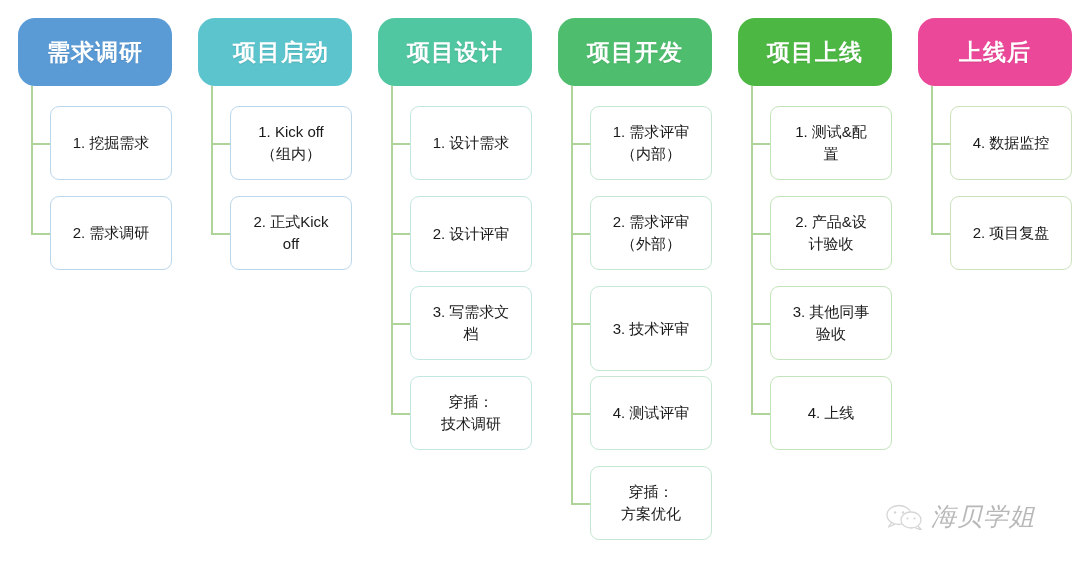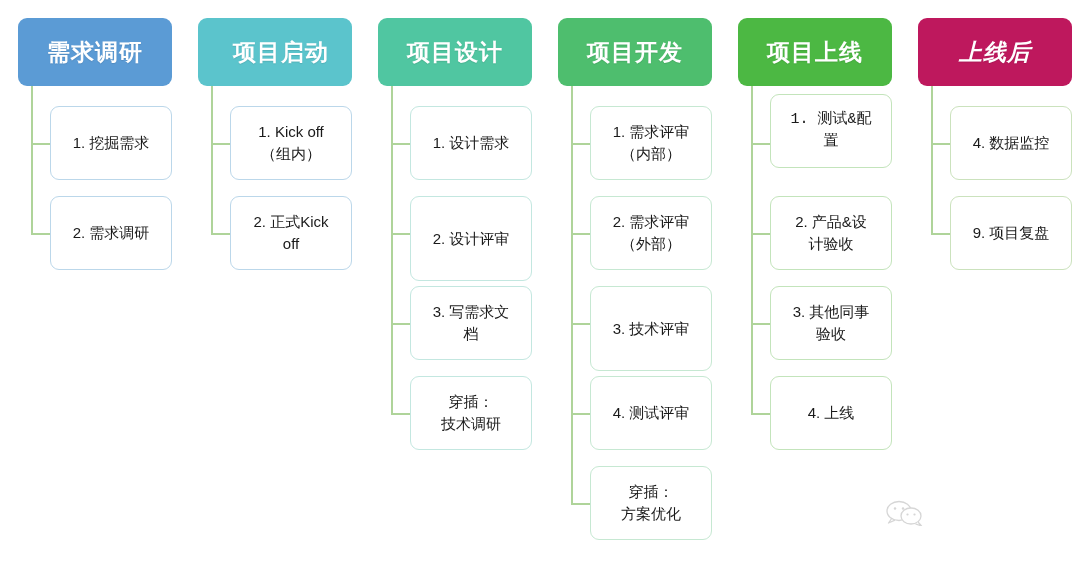--- a/index.html
+++ b/index.html
@@ -25,21 +25,21 @@
     position: absolute;
     top: 18px;
     width: 154px;
   }
 
   
   .phase-header {
     position: relative;
     width: 154px;
     height: 68px;
-    border-radius: 9px;
+    border-radius: 17px;
     display: flex;
     align-items: center;
     justify-content: center;
     color: #ffffff;
     font-size: 23px;
     font-weight: bold;
     letter-spacing: 1px;
     box-sizing: border-box;
     z-index: 3;
     text-shadow: 0 1px 1px rgba(0,0,0,0.10);
@@ -153,21 +153,21 @@
         <div class="stub" style="top: 215px; background: rgb(175, 212, 154);"></div>
       </div>
       <div class="column" style="left: 378px;">
         <div class="phase-header" style="background: rgb(80, 198, 161);">
           <span>项目设计</span>
         </div>
         <div class="cards">
           <div class="card" style="position: absolute; top: 20px; height: 74px; border-color: rgb(195, 231, 224);">
             <span class="card-text">1. 设计需求</span>
           </div>
-          <div class="card" style="position: absolute; top: 110px; height: 85px; border-color: rgb(195, 231, 224);">
+          <div class="card" style="position: absolute; top: 110px; height: 76px; border-color: rgb(195, 231, 224);">
             <span class="card-text">2. 设计评审</span>
           </div>
           <div class="card" style="position: absolute; top: 200px; height: 74px; border-color: rgb(195, 231, 224);">
             <span class="card-text">3. 写需求文
 档</span>
           </div>
           <div class="card" style="position: absolute; top: 290px; height: 74px; border-color: rgb(195, 231, 224);">
             <span class="card-text">穿插：
 技术调研</span>
           </div>
@@ -207,21 +207,21 @@
         <div class="stub" style="top: 215px; background: rgb(175, 212, 154);"></div>
         <div class="stub" style="top: 305px; background: rgb(175, 212, 154);"></div>
         <div class="stub" style="top: 395px; background: rgb(175, 212, 154);"></div>
         <div class="stub" style="top: 485px; background: rgb(175, 212, 154);"></div>
       </div>
       <div class="column" style="left: 738px;">
         <div class="phase-header" style="background: rgb(76, 184, 67);">
           <span>项目上线</span>
         </div>
         <div class="cards">
-          <div class="card" style="position: absolute; top: 8px; height: 74px; border-color: rgb(195, 228, 187); font-family: Liberation Mono, monospace;">
+          <div class="card" style="position: absolute; top: 20px; height: 74px; border-color: rgb(195, 228, 187);">
             <span class="card-text">1. 测试&amp;配
 置</span>
           </div>
           <div class="card" style="position: absolute; top: 110px; height: 74px; border-color: rgb(195, 228, 187);">
             <span class="card-text">2. 产品&amp;设
 计验收</span>
           </div>
           <div class="card" style="position: absolute; top: 200px; height: 74px; border-color: rgb(195, 228, 187);">
             <span class="card-text">3. 其他同事
 验收</span>
@@ -230,29 +230,29 @@
             <span class="card-text">4. 上线</span>
           </div>
         </div>
         <div class="rail" style="height: 327px; background: rgb(175, 212, 154);"></div>
         <div class="stub" style="top: 125px; background: rgb(175, 212, 154);"></div>
         <div class="stub" style="top: 215px; background: rgb(175, 212, 154);"></div>
         <div class="stub" style="top: 305px; background: rgb(175, 212, 154);"></div>
         <div class="stub" style="top: 395px; background: rgb(175, 212, 154);"></div>
       </div>
       <div class="column" style="left: 918px;">
-        <div class="phase-header" style="background: #be185d; font-style: italic;">
+        <div class="phase-header" style="background: #ec4899;">
           <span>上线后</span>
         </div>
         <div class="cards">
           <div class="card" style="position: absolute; top: 20px; height: 74px; border-color: rgb(203, 226, 189);">
             <span class="card-text">4. 数据监控</span>
           </div>
           <div class="card" style="position: absolute; top: 110px; height: 74px; border-color: rgb(203, 226, 189);">
-            <span class="card-text">9. 项目复盘</span>
+            <span class="card-text">2. 项目复盘</span>
           </div>
         </div>
         <div class="rail" style="height: 147px; background: rgb(175, 212, 154);"></div>
         <div class="stub" style="top: 125px; background: rgb(175, 212, 154);"></div>
         <div class="stub" style="top: 215px; background: rgb(175, 212, 154);"></div>
       </div>
     </div>
 
   <div id="watermark">
     <span>
@@ -260,14 +260,15 @@
         <ellipse cx="13" cy="11" rx="12" ry="9.5" fill="none" stroke="#bdbdbd" stroke-width="1.3"></ellipse>
         <path d="M6 18 L2.5 23 L9 20.2" fill="none" stroke="#bdbdbd" stroke-width="1.3" stroke-linejoin="round"></path>
         <circle cx="9" cy="8.5" r="1.25" fill="#bdbdbd"></circle>
         <circle cx="17" cy="8.5" r="1.25" fill="#bdbdbd"></circle>
         <ellipse cx="25" cy="16" rx="10" ry="8" fill="#ffffff" stroke="#bdbdbd" stroke-width="1.3"></ellipse>
         <path d="M32 22 L35.5 26 L29.5 23.8" fill="#ffffff" stroke="#bdbdbd" stroke-width="1.3" stroke-linejoin="round"></path>
         <circle cx="21.5" cy="14.5" r="1.1" fill="#bdbdbd"></circle>
         <circle cx="28.5" cy="14.5" r="1.1" fill="#bdbdbd"></circle>
       </svg>
     </span>
+    <span class="wm-text">海贝学姐</span>
   </div>
 </div>
 
 </body></html>

